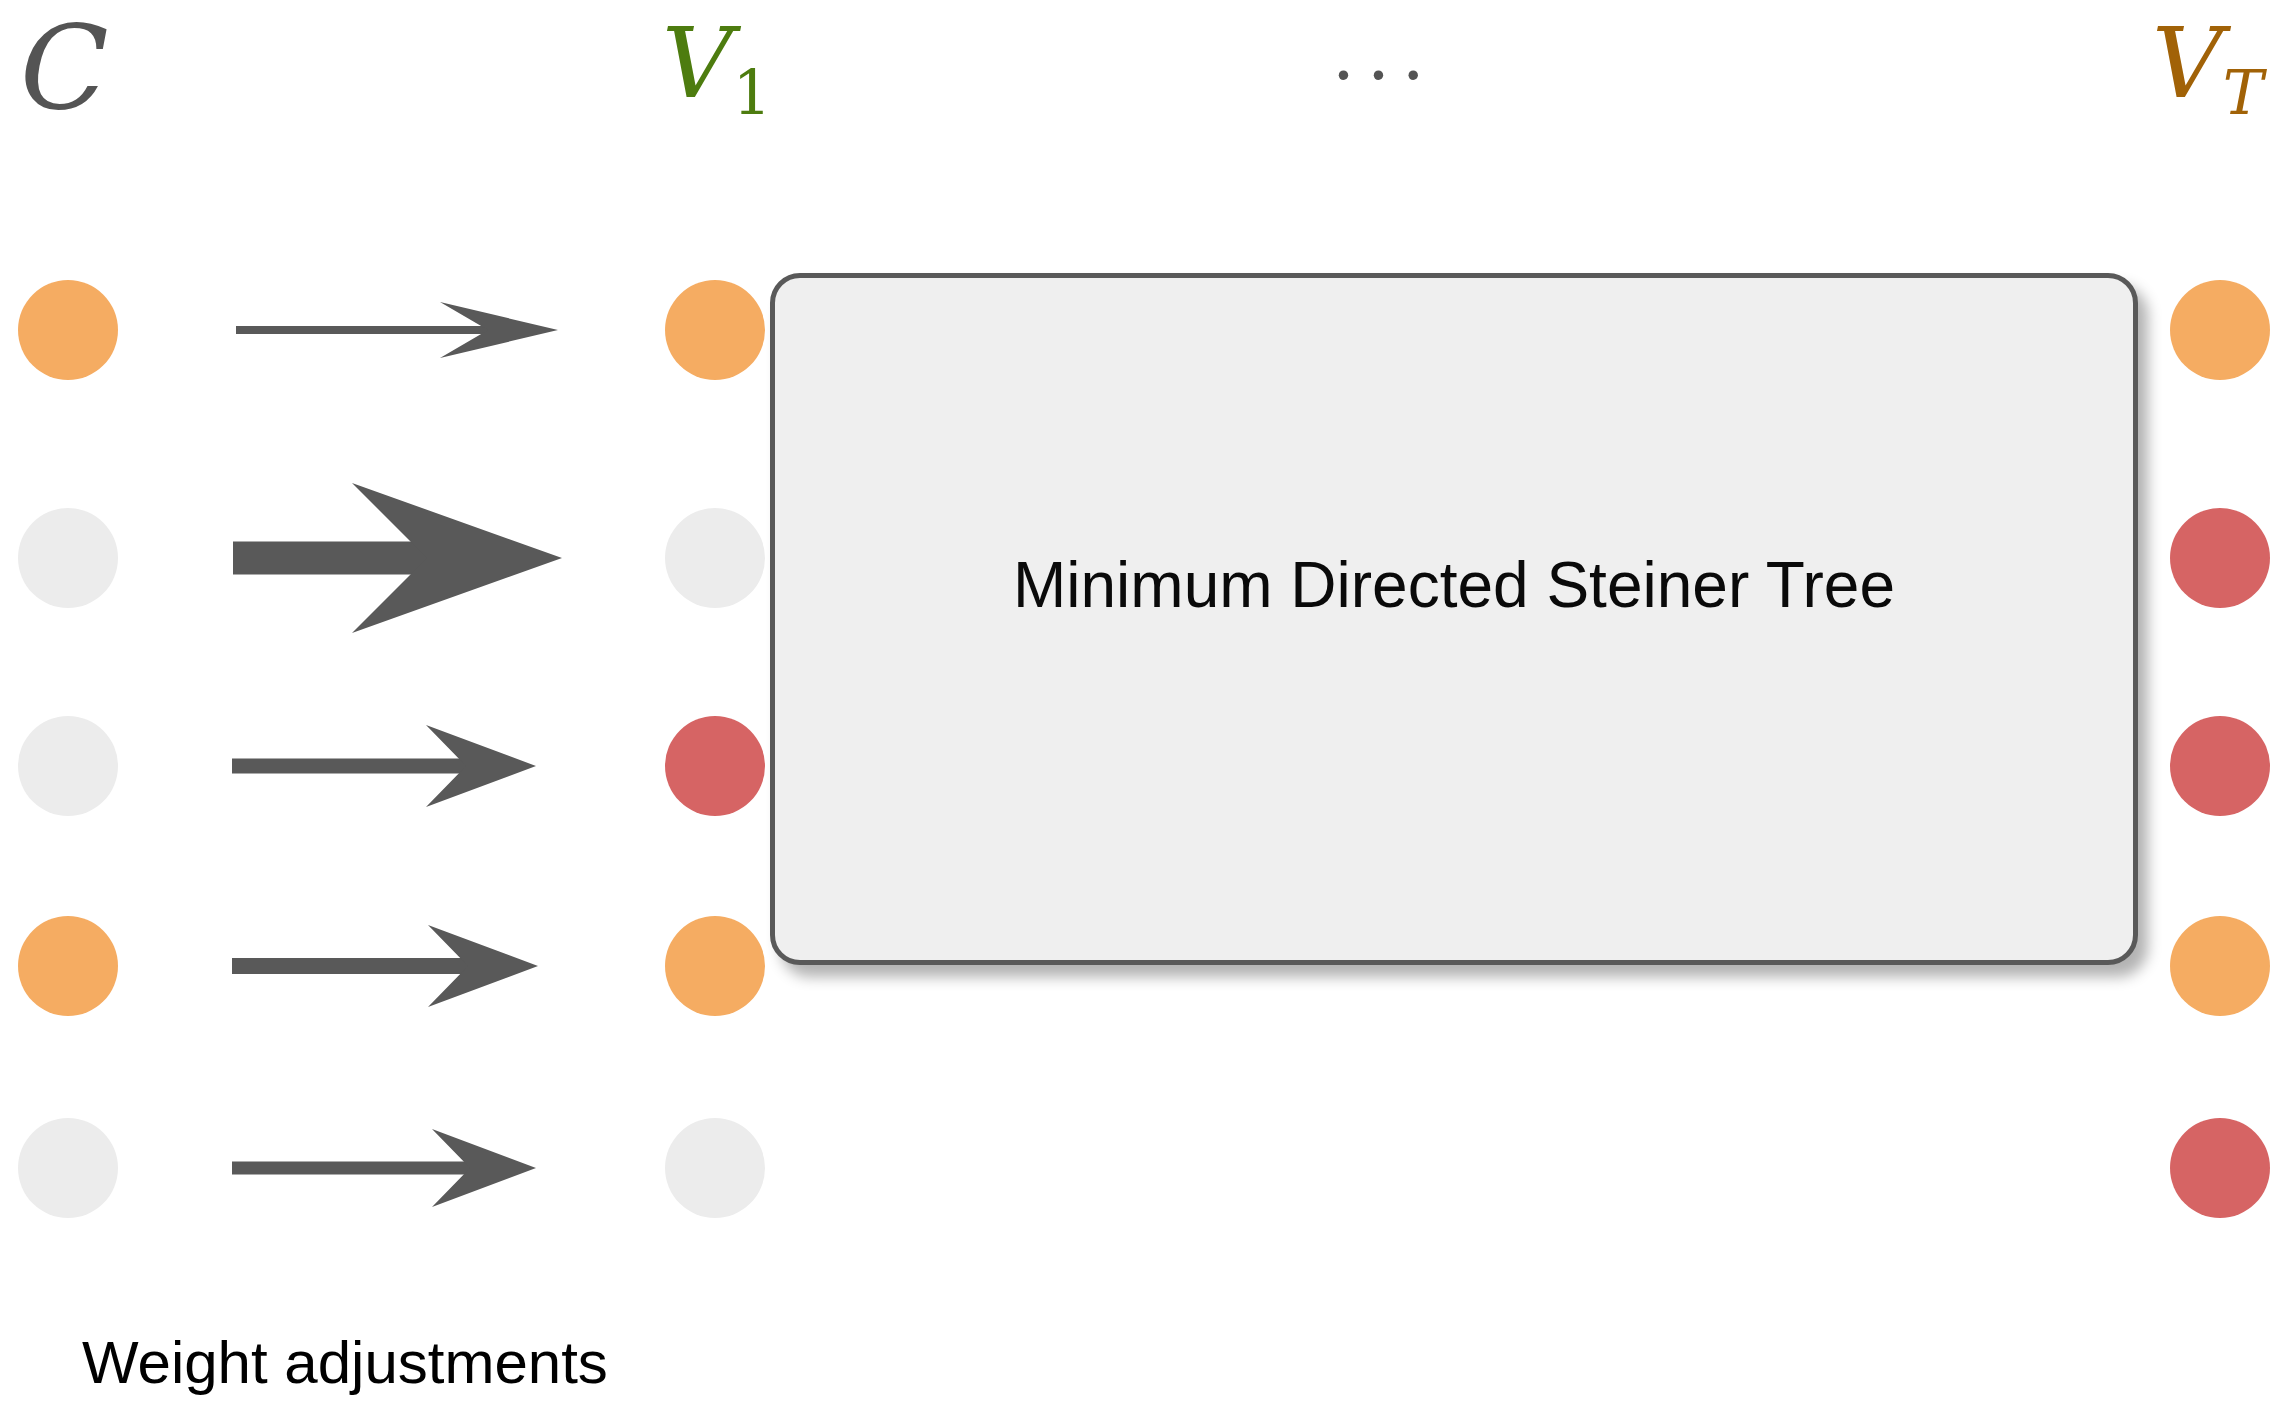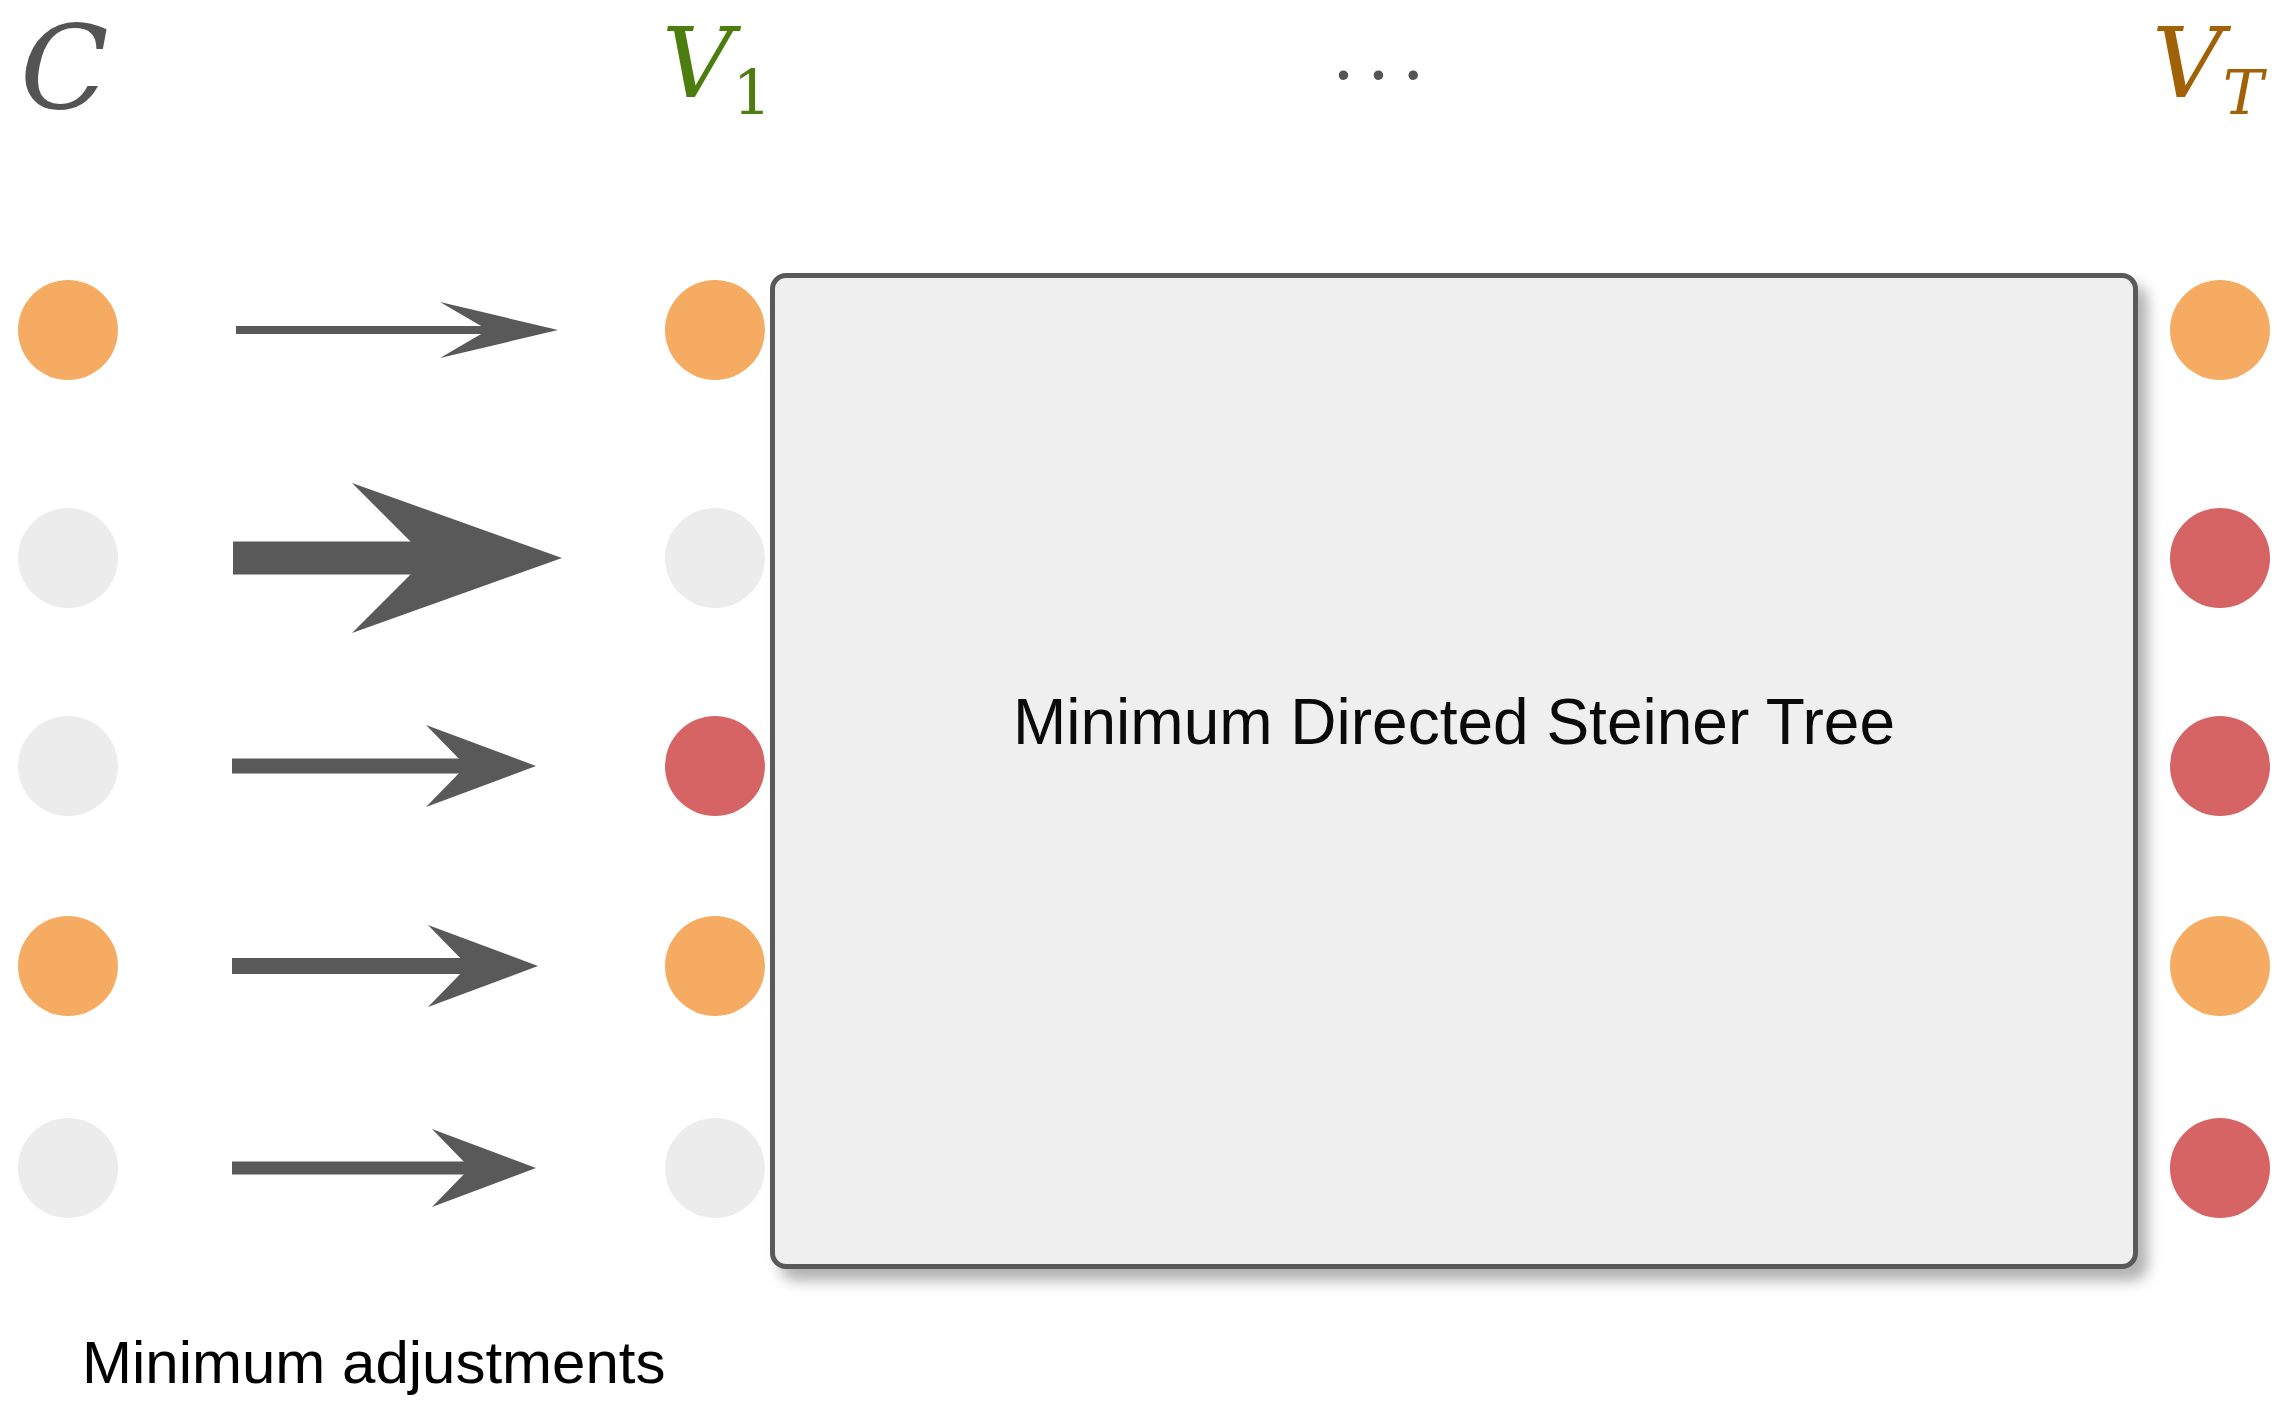--- a/index.html
+++ b/index.html
@@ -38,25 +38,25 @@
     font-size: 72px;
     letter-spacing: 12px;
     color: #555555;
     line-height: 1;
   }
   #steiner-box {
     position: absolute;
     left: 770px;
     top: 273px;
     width: 1368px;
-    height: 996px;
+    height: 692px;
     box-sizing: border-box;
     background: #EFEFEF;
     border: 5px solid #595959;
-    border-radius: 16px;
+    border-radius: 30px;
     box-shadow: 10px 12px 14px rgba(0,0,0,0.30);
   }
   #steiner-box-label {
     position: absolute;
     left: 0;
     right: 0;
     top: 45%;
     transform: translateY(-50%);
     text-align: center;
     font-family: "Liberation Sans", sans-serif;
@@ -133,15 +133,15 @@
       <div class="node-circle" style="left: 665px; top: 716px; background: rgb(214, 100, 100);"></div>
       <div class="node-circle" style="left: 665px; top: 916px; background: rgb(245, 172, 98);"></div>
       <div class="node-circle" style="left: 665px; top: 1118px; background: rgb(236, 236, 236);"></div>
       <div class="node-circle" style="left: 2170px; top: 280px; background: rgb(245, 172, 98);"></div>
       <div class="node-circle" style="left: 2170px; top: 508px; background: rgb(214, 100, 100);"></div>
       <div class="node-circle" style="left: 2170px; top: 716px; background: rgb(214, 100, 100);"></div>
       <div class="node-circle" style="left: 2170px; top: 916px; background: rgb(245, 172, 98);"></div>
       <div class="node-circle" style="left: 2170px; top: 1118px; background: rgb(214, 100, 100);"></div>
     </div>
 
-  <div id="caption">Minimum adjustments</div>
+  <div id="caption">Weight adjustments</div>
 
 </div>
 
 </body></html>

